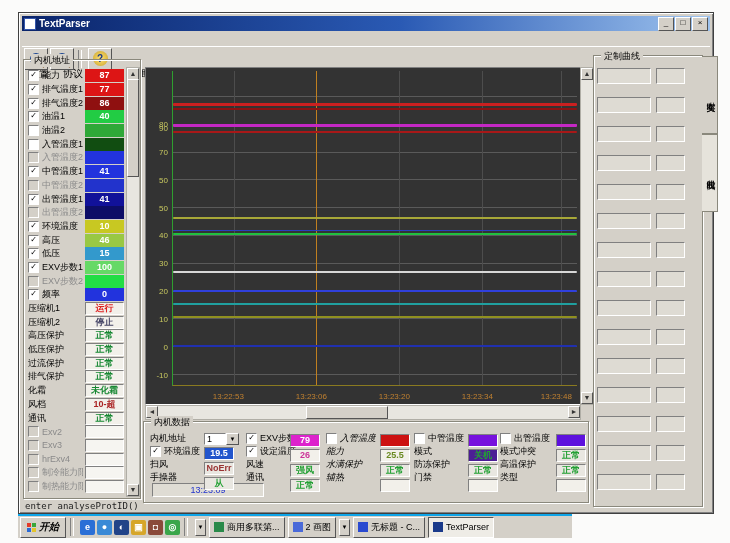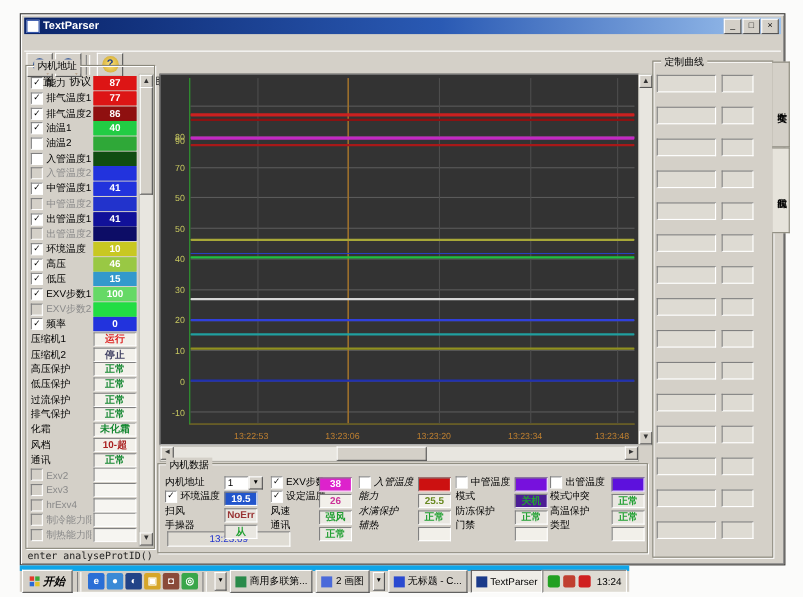--- a/index.html
+++ b/index.html
@@ -65,21 +65,21 @@
   .cc-row{position:absolute;left:3px;right:3px;height:15px;}
   .cc-wide{position:absolute;left:0;top:0;width:52px;height:14px;background:#dedbd3;border:1px solid;border-color:#808080 #fff #fff #808080;}
   .cc-narrow{position:absolute;left:59px;top:0;width:27px;height:14px;background:#dedbd3;border:1px solid;border-color:#808080 #fff #fff #808080;}
   
   .vtab{position:absolute;left:683px;width:15px;background:#d4d0c8;border:1px solid #8a887c;border-left:none;
       writing-mode:vertical-rl;font-size:9px;text-align:center;color:#000;padding:4px 0;}
   .vtab.active{background:#e6e3db;}
   
   .status{position:absolute;left:6px;bottom:2px;font-family:"DejaVu Sans Mono", monospace;font-size:9px;color:#222;}
   
-  .taskbar{position:absolute;left:18px;top:514px;width:554px;height:24px;background:#d4d0c8;border-top:5px solid #0ea5e9;
+  .taskbar{position:absolute;left:18px;top:514px;width:554px;height:24px;background:#d4d0c8;border-top:2px solid #0ea5e9;
       display:flex;align-items:center;padding:0 2px;box-sizing:border-box;}
   .startbtn{height:19px;padding:0 6px;background:#d4d0c8;border:1px solid;border-color:#fff #555 #555 #fff;
       display:flex;align-items:center;font-size:10px;font-weight:bold;font-style:italic;}
   .winflag{width:9px;height:9px;margin-right:3px;display:grid;grid-template-columns:4px 4px;grid-template-rows:4px 4px;gap:1px;}
   .winflag i{display:block;} 
   .ql{width:15px;height:15px;margin-left:2px;border-radius:2px;font-size:9px;font-weight:bold;color:#fff;
       text-align:center;line-height:15px;flex:none;}
   .taskbtn{height:19px;margin-left:3px;background:#d4d0c8;border:1px solid;border-color:#fff #555 #555 #fff;
       display:flex;align-items:center;font-size:9px;padding:0 4px;overflow:hidden;white-space:nowrap;}
   .taskbtn.active{background:#eeece6;border-color:#555 #fff #fff #555;}
@@ -383,21 +383,21 @@
             <span>设定温度</span>
           </div>
           <div class="in-row">
             <span>风速</span>
           </div>
           <div class="in-row">
             <span>通讯</span>
           </div>
         </div>
         <div class="in-col" style="left: 146px;">
-          <span class="in-badge" style="background: rgb(221, 34, 204); color: rgb(255, 255, 255);">38</span>
+          <span class="in-badge" style="background: rgb(221, 34, 204); color: rgb(255, 255, 255);">79</span>
           <span class="in-badge" style="background: rgb(242, 240, 234); color: rgb(204, 51, 153);">26</span>
           <span class="in-badge" style="background: rgb(233, 231, 225); color: rgb(34, 160, 51);">强风</span>
           <span class="in-badge" style="background: rgb(233, 231, 225); color: rgb(34, 160, 51);">正常</span>
         </div>
         <div class="in-col" style="left: 182px; font-style: italic;">
           <div class="in-row">
             <span class="cb"></span>
             <span>入管温度</span>
           </div>
           <div class="in-row">
@@ -564,23 +564,15 @@
         <span class="task-dd">▼</span>
         <div class="taskbtn">
           <span class="task-ico" style="background: rgb(42, 74, 208);"></span>
           <span>无标题 - C...</span>
         </div>
         <div class="taskbtn active">
           <span class="task-ico" style="background: rgb(26, 58, 138);"></span>
           <span>TextParser</span>
         </div>
       </span>
-    <div class="tray">
-      <span id="trayicons" style="display:flex;align-items:center;">
-          <span class="tray-ico" style="background: rgb(34, 160, 34);"></span>
-          <span class="tray-ico" style="background: rgb(192, 64, 48);"></span>
-          <span class="tray-ico" style="background: rgb(208, 32, 32);"></span>
-        </span>
-      <span class="tray-clock">13:24</span>
-    </div>
   </div>
 
 </div>
 
 </body></html>

